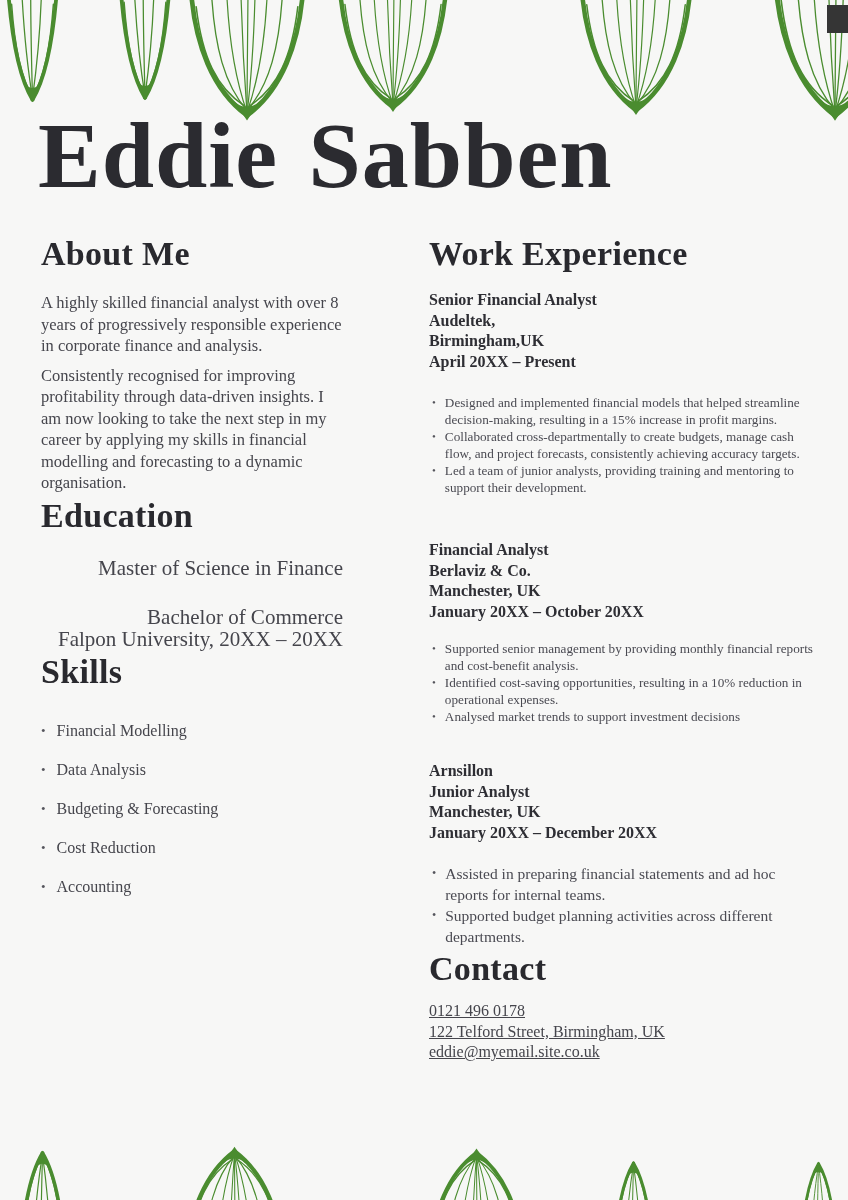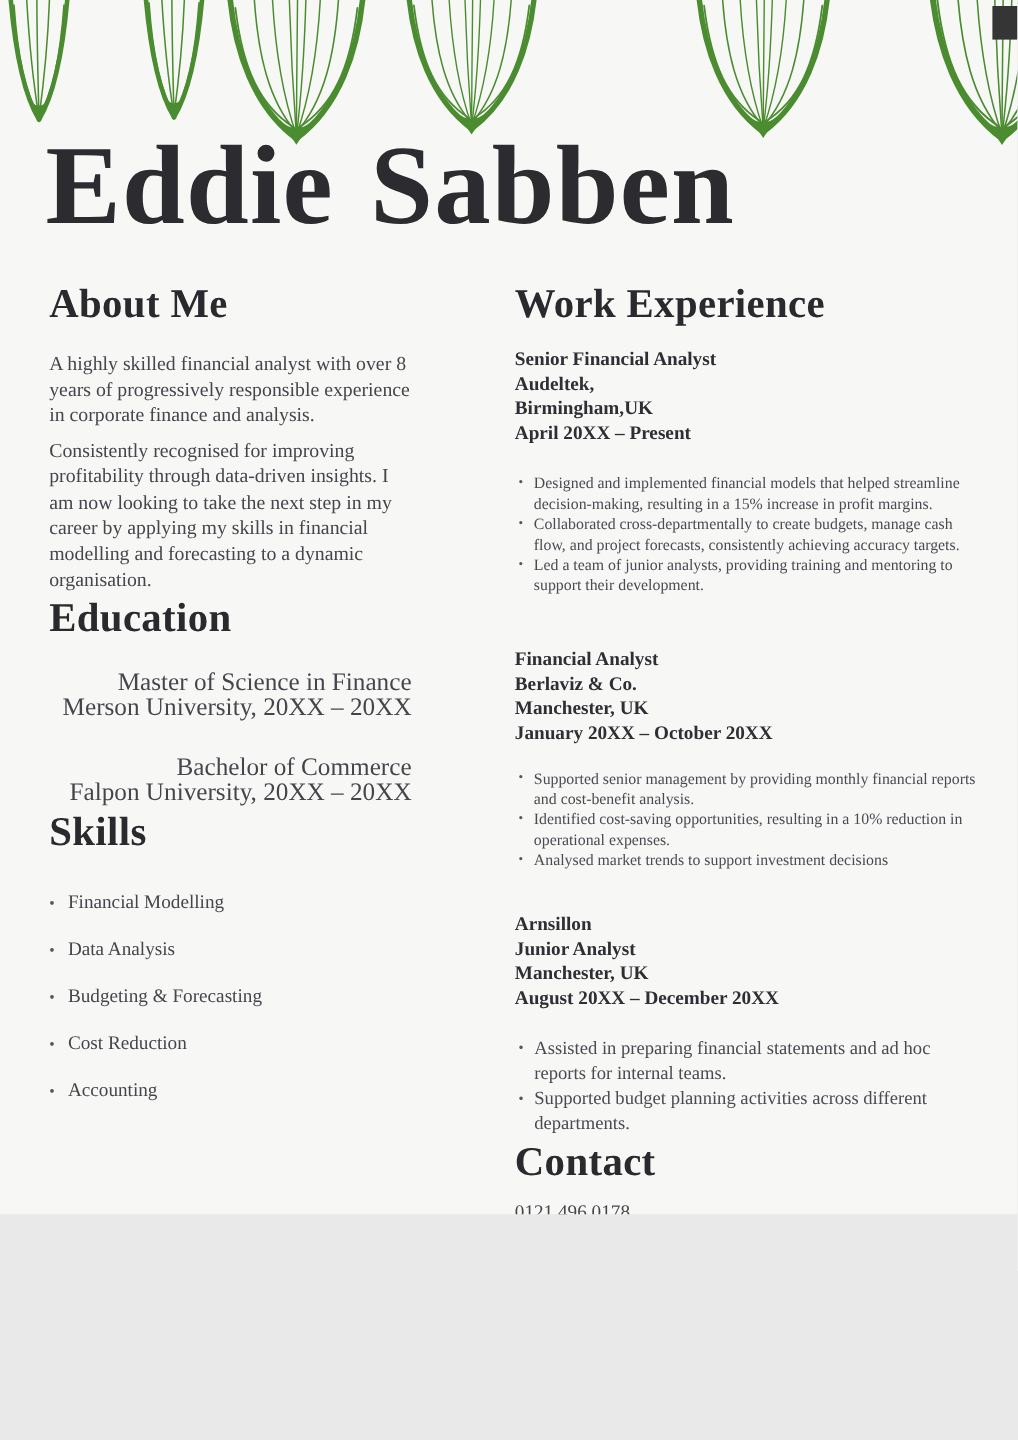--- a/index.html
+++ b/index.html
@@ -1,18 +1,18 @@
 <!DOCTYPE html>
 <html><head>
 <meta charset="utf-8">
 <style>
   html,body{margin:0;padding:0;background:#e9e9e9;}
   .page{
     position:relative;
-    width:848px;height:1012px;
+    width:848px;height:1200px;
     background:#f7f7f6;
     overflow:hidden;
     font-family:"Liberation Serif", serif;
     color:#45454c;
   }
   .band{position:absolute;left:0;display:block;}
   .band.top{top:0;}
   .band.bottom{top:1125px;}
   .corner-fragment{
     position:absolute;top:5px;right:0;width:21px;height:28px;
@@ -47,21 +47,21 @@
   .job2 .job-head{margin-top:44px;}
   .job3 .job-head{margin-top:36px;}
   .bullets{margin-top:22px;}
   .job2 .bullets{margin-top:18px;}
   .job3 .bullets{margin-top:20px;}
   .b-row{display:flex;gap:9px;font-size:13.2px;line-height:17px;color:#4a4a52;}
   .b-row .dot{font-size:11px;line-height:17px;padding-left:3px;}
   .job3 .b-row{font-size:15.5px;line-height:21px;}
   .job3 .b-row .dot{font-size:12px;line-height:21px;}
   .contact-h{margin-top:45px;}
-  .contact-block{margin-top:10px;font-size:16px;line-height:20.7px;}
+  .contact-block{margin-top:10px;font-size:16px;line-height:20.7px;text-decoration:underline;}
 </style>
 </head>
 <body>
 
 <div class="page">
 
   <svg width="0" height="0" style="position:absolute" aria-hidden="true">
     <defs>
       <symbol id="leaf-narrow" viewBox="0 0 70 130" overflow="visible">
         <g fill="none" stroke="#4a8c2f" stroke-linecap="round">
@@ -127,21 +127,20 @@
 
   <div class="col left">
 
     <h2 class="sec">About Me</h2>
     <p class="about-p">A highly skilled financial analyst with over 8 years of progressively responsible experience in corporate finance and analysis.</p>
     <p class="about-p">Consistently recognised for improving profitability through data-driven insights. I am now looking to take the next step in my career by applying my skills in financial modelling and forecasting to a dynamic organisation.</p>
 
     <h2 class="sec edu-h">Education</h2>
     <div class="edu-item">
       <div>Master of Science in Finance</div>
-      <div>Merson University, 20XX – 20XX</div>
     </div>
     <div class="edu-item">
       <div>Bachelor of Commerce</div>
       <div>Falpon University, 20XX – 20XX</div>
     </div>
 
     <h2 class="sec skills-h">Skills</h2>
     <div class="skills-list">
       <div class="skill-row">
           <span class="dot">•</span>
@@ -214,21 +213,21 @@
             <span>Analysed market trends to support investment decisions</span>
           </div>
       </div>
     </div>
 
     <div class="job job3">
       <div class="job-head">
         <div>Arnsillon</div>
         <div>Junior Analyst</div>
         <div>Manchester, UK</div>
-        <div>August 20XX – December 20XX</div>
+        <div>January 20XX – December 20XX</div>
       </div>
       <div class="bullets">
         <div class="b-row">
             <span class="dot">•</span>
             <span>Assisted in preparing financial statements and ad hoc reports for internal teams.</span>
           </div>
         <div class="b-row">
             <span class="dot">•</span>
             <span>Supported budget planning activities across different departments.</span>
           </div>

